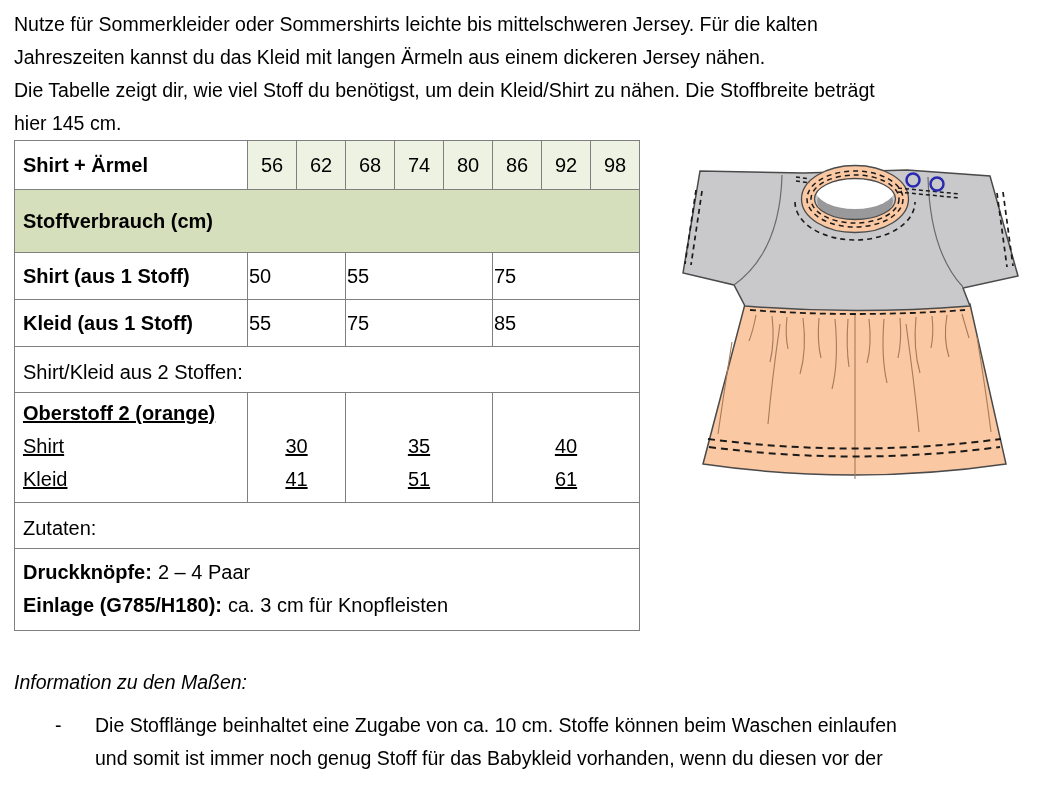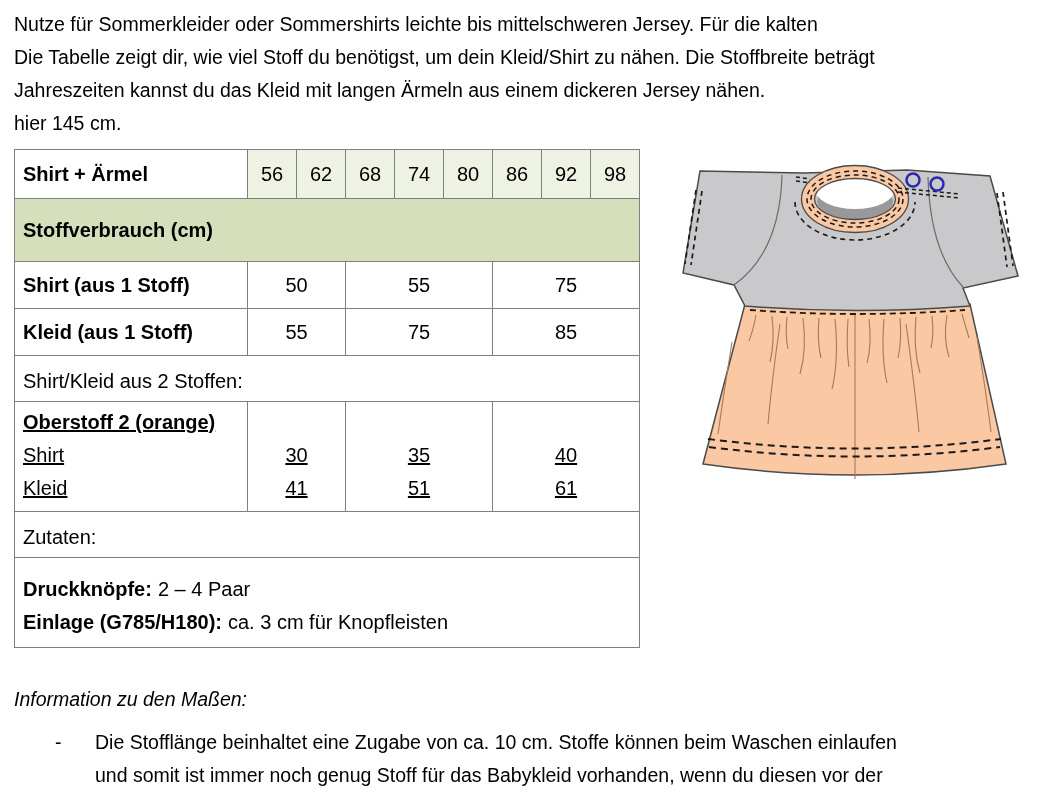--- a/index.html
+++ b/index.html
@@ -1,55 +1,55 @@
 <!DOCTYPE html>
 <html><head>
 <meta charset="utf-8">
 <style>
   html,body{margin:0;padding:0;background:#fff;}
   body{width:1044px;height:800px;font-family:"Liberation Sans",sans-serif;color:#000;overflow:hidden;}
   .page{position:relative;width:964px;height:800px;box-sizing:border-box;padding:8px 14px 0 14px;}
   .intro-line{font-size:19.5px;line-height:33px;white-space:nowrap;}
   
-  table.fabric{border-collapse:collapse;table-layout:fixed;width:625px;margin-top:9px;}
+  table.fabric{border-collapse:collapse;table-layout:fixed;width:625px;}
   table.fabric td{border:1px solid #7f7f7f;font-size:20px;vertical-align:middle;overflow:hidden;}
   td.c-label{padding:4px 8px;font-weight:bold;height:40px;}
   td.c-size{background:#eef2e2;text-align:center;font-weight:normal;}
   td.group-start{border-left:2px solid #000;}
   tr.row-usage td{background:#d6dfbb;font-weight:bold;height:38px;padding:12px 8px;}
-  td.val{text-align:center;font-weight:normal;}
+  td.val{font-weight:normal;}
   tr.row-data td{height:38px;}
   tr.row-data td.c-label{height:38px;}
   td.section-cell{font-weight:normal;height:46px;padding:12px 8px 6px 8px;vertical-align:bottom;box-sizing:border-box;}
   td.multi{vertical-align:top;padding-top:4px;padding-bottom:6px;text-decoration:underline;}
   td.multi .line{line-height:33px;height:33px;}
   td.multi .line.bold{font-weight:bold;}
   td.multi.c-label{padding-left:8px;}
   td.multi .line.center{text-align:center;}
-  td.notions-cell{padding:15px 8px 8px 8px;}
+  td.notions-cell{padding:7px 8px 8px 8px;}
   td.notions-cell .line{line-height:33px;}
   .notion-label{font-weight:bold;}
   .notion-value{margin-left:6px;}
   
   .info-heading{font-style:italic;font-size:19.5px;margin-top:36px;line-height:30px;}
   .bullet{display:flex;margin-top:12px;}
   .bullet .dash{width:40px;padding-left:41px;font-size:19.5px;line-height:33px;flex:none;}
   .bullet-lines .intro-line{font-size:19.5px;}
   
   .illustration{position:absolute;left:672px;top:162px;width:365px;height:325px;}
 </style>
 </head>
 <body>
 
 <div class="page">
 
   <div>
     <div class="intro-line">Nutze für Sommerkleider oder Sommershirts leichte bis mittelschweren Jersey. Für die kalten</div>
+    <div class="intro-line">Jahreszeiten kannst du das Kleid mit langen Ärmeln aus einem dickeren Jersey nähen.</div>
     <div class="intro-line">Die Tabelle zeigt dir, wie viel Stoff du benötigst, um dein Kleid/Shirt zu nähen. Die Stoffbreite beträgt</div>
-    <div class="intro-line">Jahreszeiten kannst du das Kleid mit langen Ärmeln aus einem dickeren Jersey nähen.</div>
     <div class="intro-line">hier 145 cm.</div>
   </div>
 
   <table class="fabric">
     <colgroup>
       <col style="width:233px">
       <col style="width:49px">
         <col style="width:49px">
         <col style="width:49px">
         <col style="width:49px">

